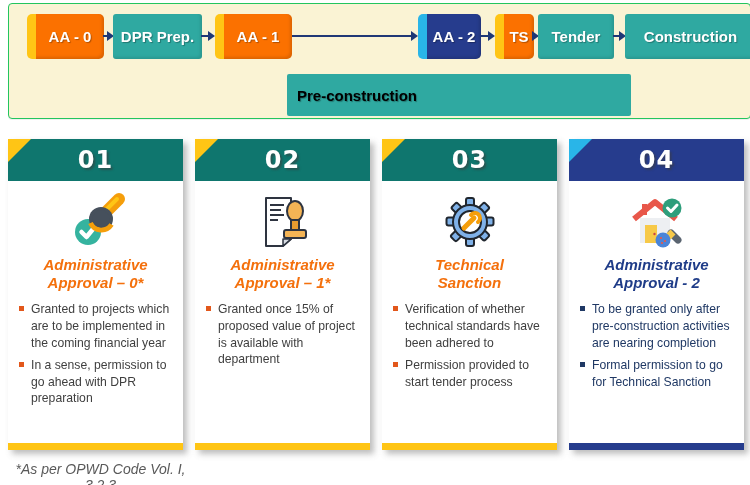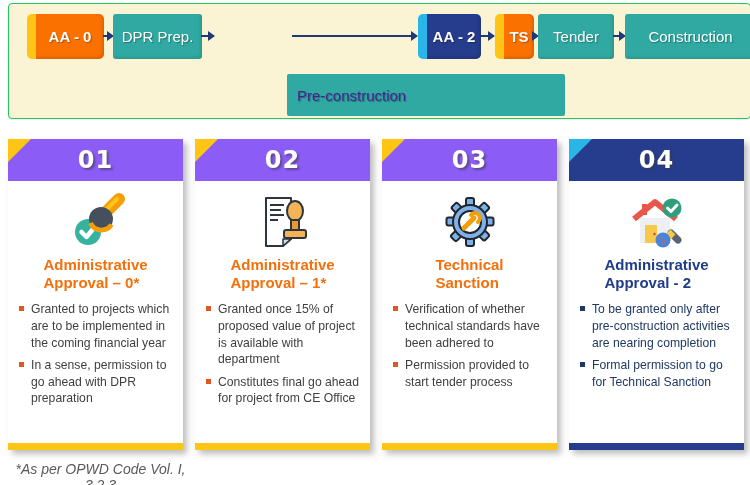--- a/index.html
+++ b/index.html
@@ -21,61 +21,61 @@
     color:#fff; font-weight:bold; font-size:15px; white-space:nowrap;
     border-radius:0 5px 5px 0; text-shadow:1px 1px 1px rgba(0,0,0,0.3);
     box-shadow:inset -2px -2px 3px rgba(0,0,0,0.12);
   }
   .stripe.yellow { background:#FFC515; }
   .stripe.cyan   { background:#29B5E8; }
   .lbl.orange    { background:#FB7100; }
   .lbl.navy      { background:#263C8D;text-align:right; }
   .fbox.plain {
     background:#2FA9A1; border-radius:3px; align-items:center; justify-content:center;
-    color:#fff; font-weight:normal; font-size:15px; text-shadow:1px 1px 1px rgba(0,0,0,0.3);
+    color:#fff; font-weight:bold; font-size:15px; text-shadow:1px 1px 1px rgba(0,0,0,0.3);
     box-shadow:inset -2px -2px 3px rgba(0,0,0,0.10);
   }
   .arrow { position:absolute; top:26px; height:12px; }
   .pre-bar {
-    position:absolute; left:278px; top:70px; width:278px; height:42px;
-    background:#2FA9A1; border-radius:2px; color:#4c1d95; font-weight:normal;
+    position:absolute; left:278px; top:70px; width:344px; height:42px;
+    background:#2FA9A1; border-radius:2px; color:#000000; font-weight:bold;
     font-size:15px; display:flex; align-items:center; padding-left:10px;
     box-sizing:border-box; text-shadow:1px 1px 1px rgba(0,0,0,0.3);
   }
 
   
   .cards { position:absolute; left:8px; top:139px; display:flex; gap:12px; }
   .card {
     width:175px; height:311px; background:#ffffff; position:relative;
     display:flex; flex-direction:column;
     box-shadow:4px 4px 6px rgba(110,110,110,0.45);
   }
   .card-header {
-    height:42px; background:#8b5cf6; position:relative;
+    height:42px; background:#0f766e; position:relative;
     display:flex; align-items:center; justify-content:center; flex:0 0 auto;
   }
   .card--navy .card-header { background:#263C8D; }
   .corner {
     position:absolute; left:0; top:0; width:0; height:0;
     border-top:23px solid #FFC515; border-right:23px solid transparent;
   }
   .card--navy .corner { border-top-color:#29B5E8; }
   .card-num {
     color:#fff; font-size:24px; font-weight:800; letter-spacing:1px;
     font-family:"DejaVu Sans", sans-serif;
     text-shadow:2px 2px 2px rgba(60,60,60,0.55);
   }
   .card-body {
     flex:1 1 auto; display:flex; flex-direction:column; align-items:center;
     padding:12px 8px 0 8px; box-sizing:border-box;
   }
   .card-icon { height:58px; flex:0 0 auto; }
   .card-title {
-    margin-top:5px; font-weight:bold; font-size:15px;
-    line-height:1.18; color:#F4700C;
+    margin-top:5px; text-align:center; font-weight:bold; font-size:15px;
+    line-height:1.18; color:#F4700C;font-style:italic;
   }
   .card--navy .card-title { color:#1F3C88; }
   .card-bullets {
     list-style:none; margin:10px 0 8px 0; padding:0 0 0 2px;
     align-self:stretch; font-size:12.2px; line-height:1.36; color:#3F3F3F;
   }
   .card--navy .card-bullets { color:#1F3864; }
   .card-bullets li { position:relative; padding-left:13px; margin-bottom:6px; }
   .card-bullets li::before {
     content:""; position:absolute; left:1px; top:5px; width:5px; height:5px;
@@ -109,20 +109,24 @@
 
     <div class="fbox plain" style="left:104px;width:89px">
       <span>DPR Prep.</span>
     </div>
 
     <svg class="arrow" style="left:192px" width="14" height="12" viewBox="0 0 14 12">
       <line x1="0" y1="6" x2="8" y2="6" stroke="#1F3876" stroke-width="2"></line>
       <polygon points="7,1 14,6 7,11" fill="#1F3876"></polygon>
     </svg>
 
+    <div class="fbox" style="left:206px;width:77px">
+      <span class="stripe yellow"></span>
+      <span class="lbl orange">AA - 1</span>
+    </div>
 
     <svg class="arrow" style="left:283px" width="126" height="12" viewBox="0 0 126 12">
       <line x1="0" y1="6" x2="120" y2="6" stroke="#1F3876" stroke-width="2"></line>
       <polygon points="119,1 126,6 119,11" fill="#1F3876"></polygon>
     </svg>
 
     <div class="fbox" style="left:409px;width:63px">
       <span class="stripe cyan"></span>
       <span class="lbl navy">AA - 2</span>
     </div>
@@ -204,21 +208,20 @@
           <ellipse cx="42" cy="18" rx="8" ry="10" fill="#F4B455" stroke="#2E3440" stroke-width="2"></ellipse>
           <rect x="38" y="27" width="8" height="10" fill="#E89B2F" stroke="#2E3440" stroke-width="2"></rect>
           <rect x="31" y="37" width="22" height="8" rx="2" fill="#F4B455" stroke="#2E3440" stroke-width="2"></rect>
         </svg>
         <div class="card-title">
           <div>Administrative</div>
           <div>Approval – 1*</div>
         </div>
         <ul class="card-bullets">
           <li>Granted once 15% of proposed value of project is available with department</li>
-          <li>Constitutes final go ahead for project from CE Office</li>
         </ul>
       </div>
       <div class="card-accent"></div>
     </div>
 
     <div class="card">
       <div class="card-header">
         <span class="corner"></span>
         <span class="card-num">03</span>
       </div>

